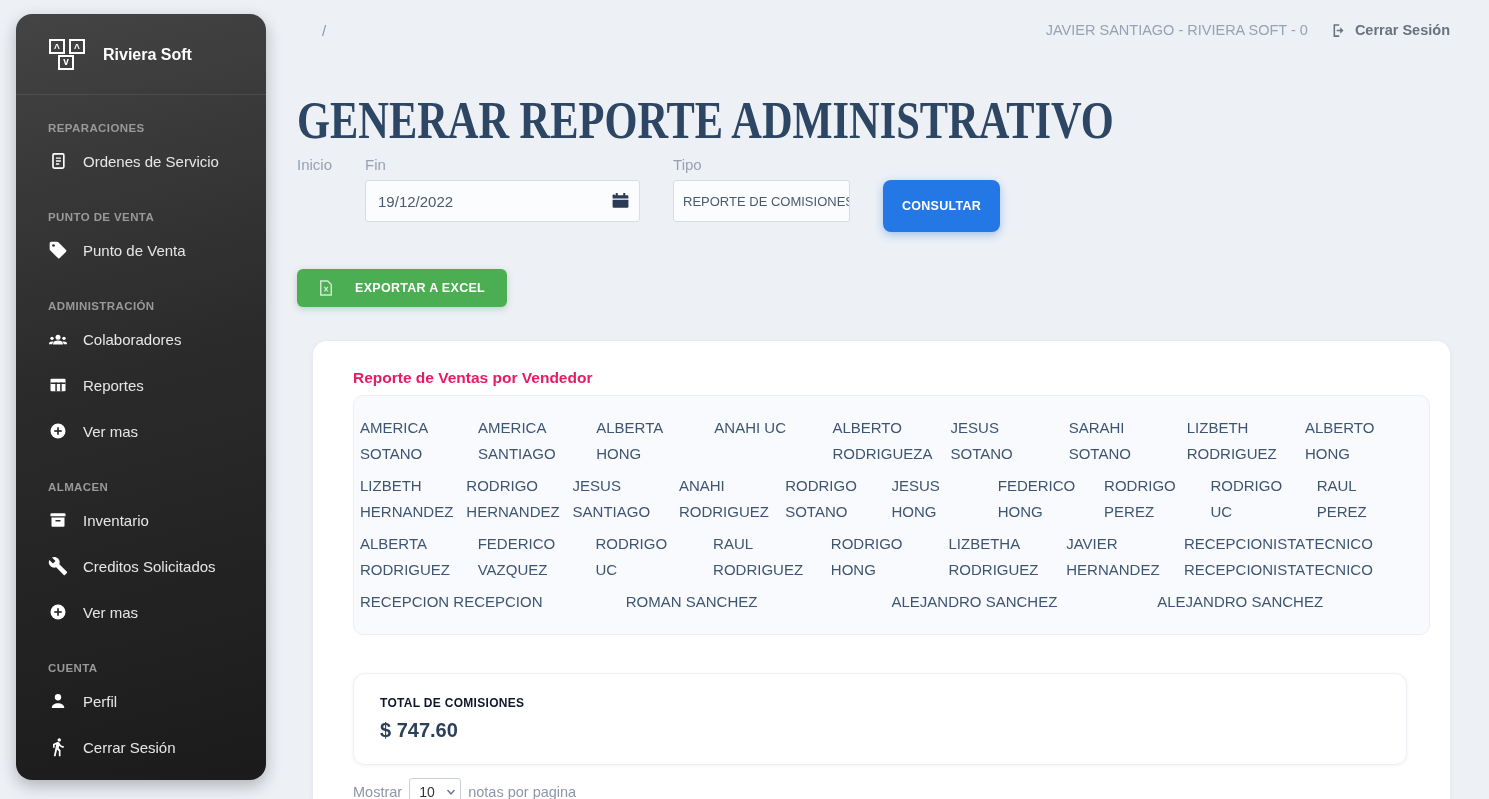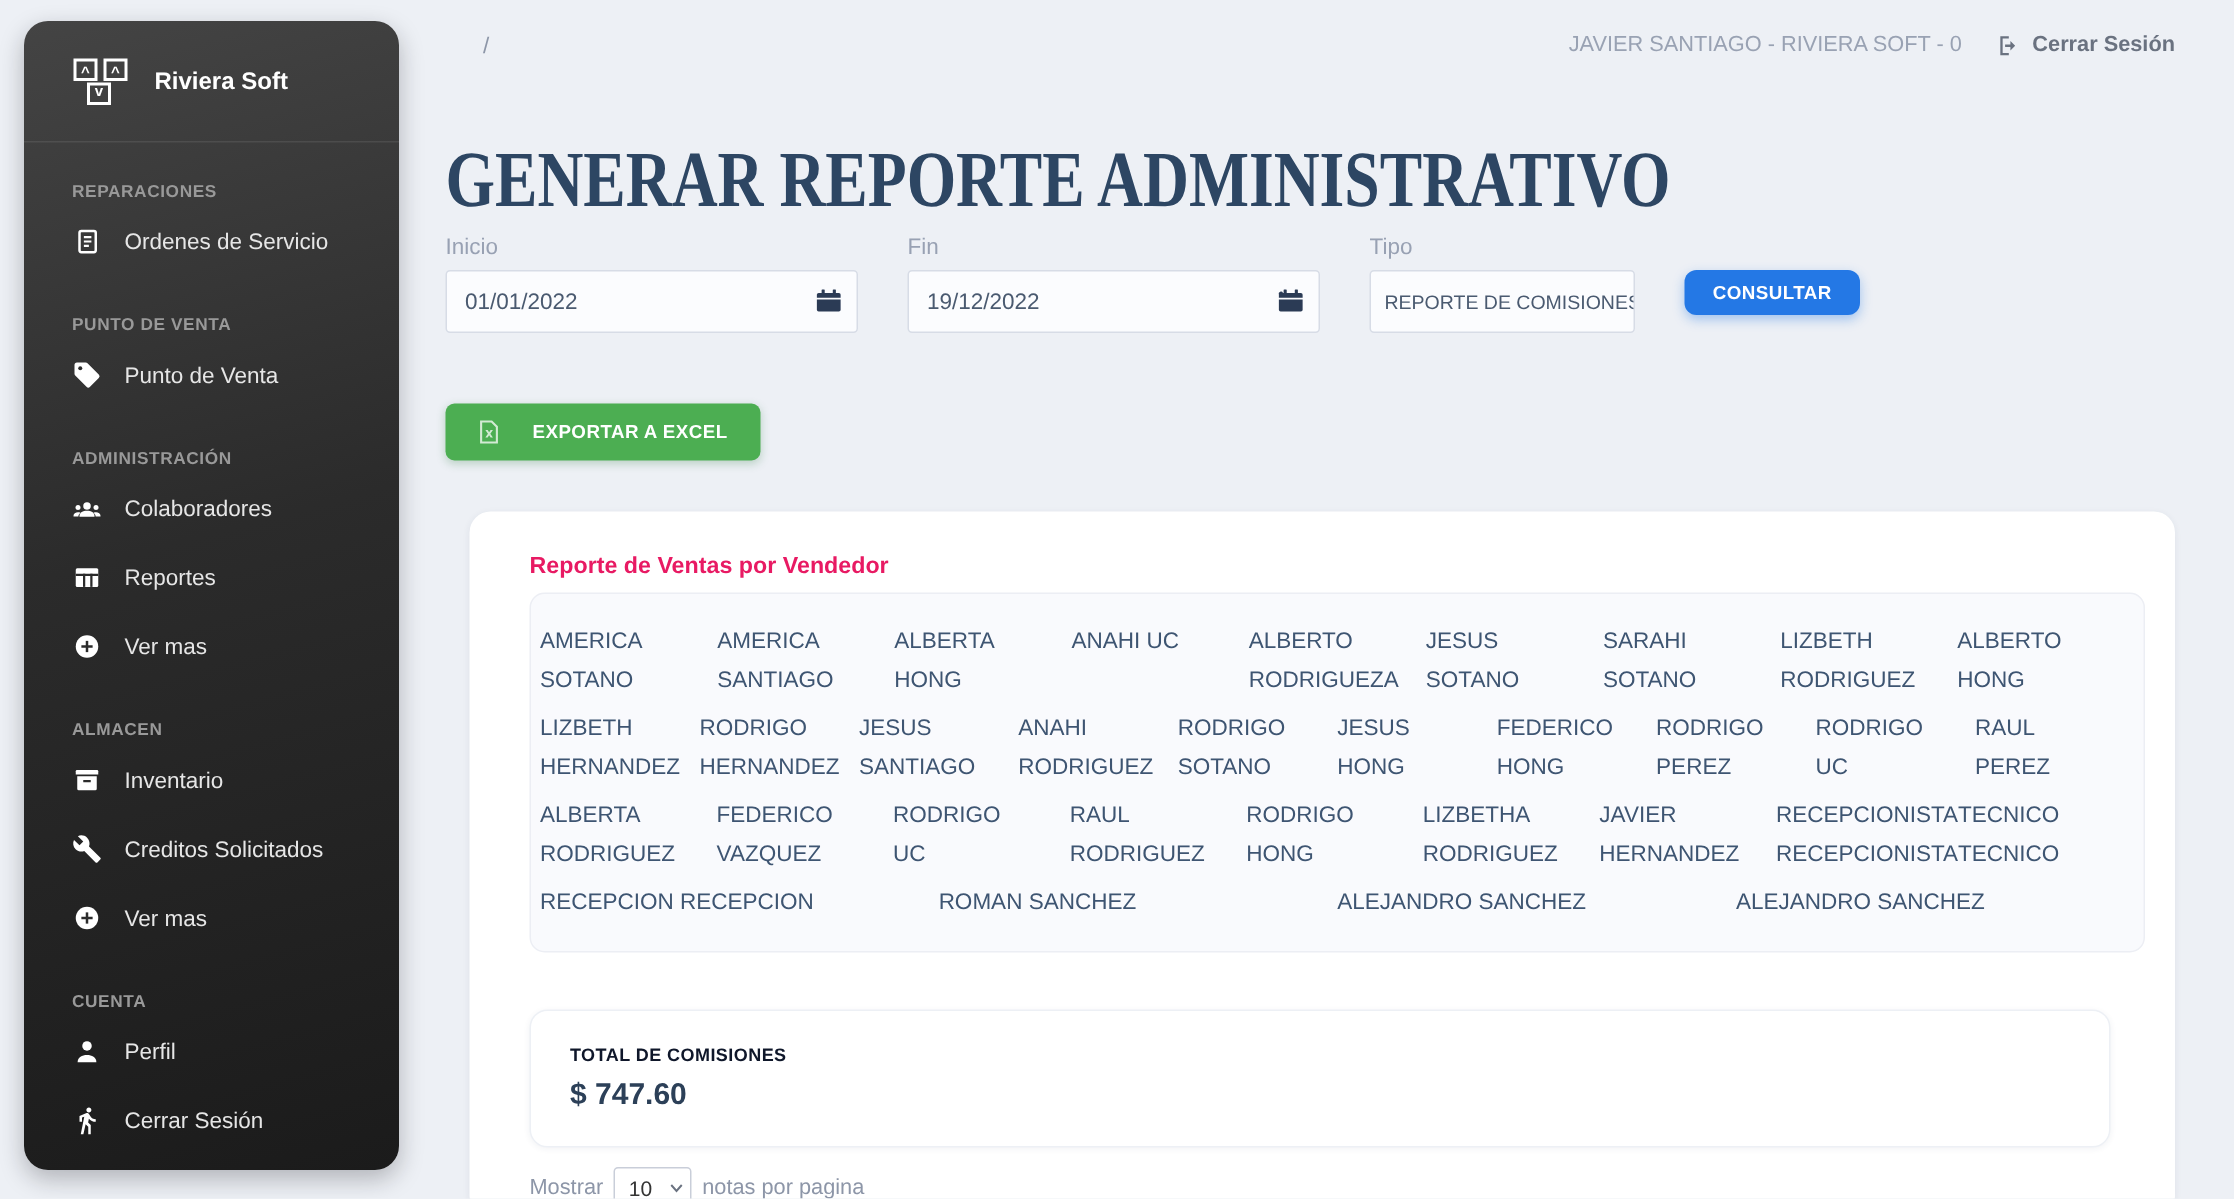--- a/index.html
+++ b/index.html
@@ -67,21 +67,21 @@
     background:#fbfcfe; padding:0 38px 0 12px; font-size:15px; color:#4a5a70;
     font-family:"Liberation Sans",sans-serif; outline:none;
   }
   .cal-ic { position:absolute; right:10px; top:11px; width:19px; height:19px; pointer-events:none; }
   .select-box {
     width:177px; height:42px; border:1px solid #d7dce6; border-radius:3px;
     background:#fbfcfe; display:flex; align-items:center; padding:0 9px;
     font-size:13px; color:#4a5a70; cursor:pointer; white-space:nowrap; overflow:hidden;
   }
   .btn-consultar {
-    margin-top:24px; width:117px; height:30px; border:none; border-radius:8px;
+    margin-top:24px; width:117px; height:52px; border:none; border-radius:8px;
     background:#2478e5; color:#fff; font-weight:bold; font-size:12.5px;
     letter-spacing:.3px; cursor:pointer; font-family:"Liberation Sans",sans-serif;
     box-shadow:0 3px 8px rgba(36,120,229,.38);
   }
 
   
   .btn-export {
     position:absolute; left:297px; top:269px; height:38px; padding:0 22px;
     display:flex; align-items:center; gap:22px;
     background:#4cae52; border:none; border-radius:6px; cursor:pointer;
@@ -264,29 +264,20 @@
       <span>Cerrar Sesión</span>
     </span>
   </div>
 </header>
 
 <h1 class="page-title">GENERAR REPORTE ADMINISTRATIVO</h1>
 
 <section class="filters">
   <div class="field">
     <label class="field-label">Inicio</label>
-    <div class="input-wrap">
-      <input class="text-input" type="text" value="01/01/2022" style="">
-      <svg class="cal-ic" viewBox="0 0 24 24">
-          <rect x="6" y="2.5" width="2.6" height="4.5" rx="0.5" fill="#2b3b55"></rect>
-          <rect x="15.4" y="2.5" width="2.6" height="4.5" rx="0.5" fill="#2b3b55"></rect>
-          <path d="M3.5 5.5h17A1.5 1.5 0 0 1 22 7v2.5H2V7a1.5 1.5 0 0 1 1.5-1.5z" fill="#2b3b55"></path>
-          <path d="M2 11h20v8.5a1.5 1.5 0 0 1-1.5 1.5h-17A1.5 1.5 0 0 1 2 19.5V11z" fill="#2b3b55"></path>
-        </svg>
-    </div>
   </div>
 
   <div class="field">
     <label class="field-label">Fin</label>
     <div class="input-wrap">
       <input class="text-input" type="text" value="19/12/2022" style="">
       <svg class="cal-ic" viewBox="0 0 24 24">
           <rect x="6" y="2.5" width="2.6" height="4.5" rx="0.5" fill="#2b3b55"></rect>
           <rect x="15.4" y="2.5" width="2.6" height="4.5" rx="0.5" fill="#2b3b55"></rect>
           <path d="M3.5 5.5h17A1.5 1.5 0 0 1 22 7v2.5H2V7a1.5 1.5 0 0 1 3.5-1.5z" fill="#2b3b55"></path>

